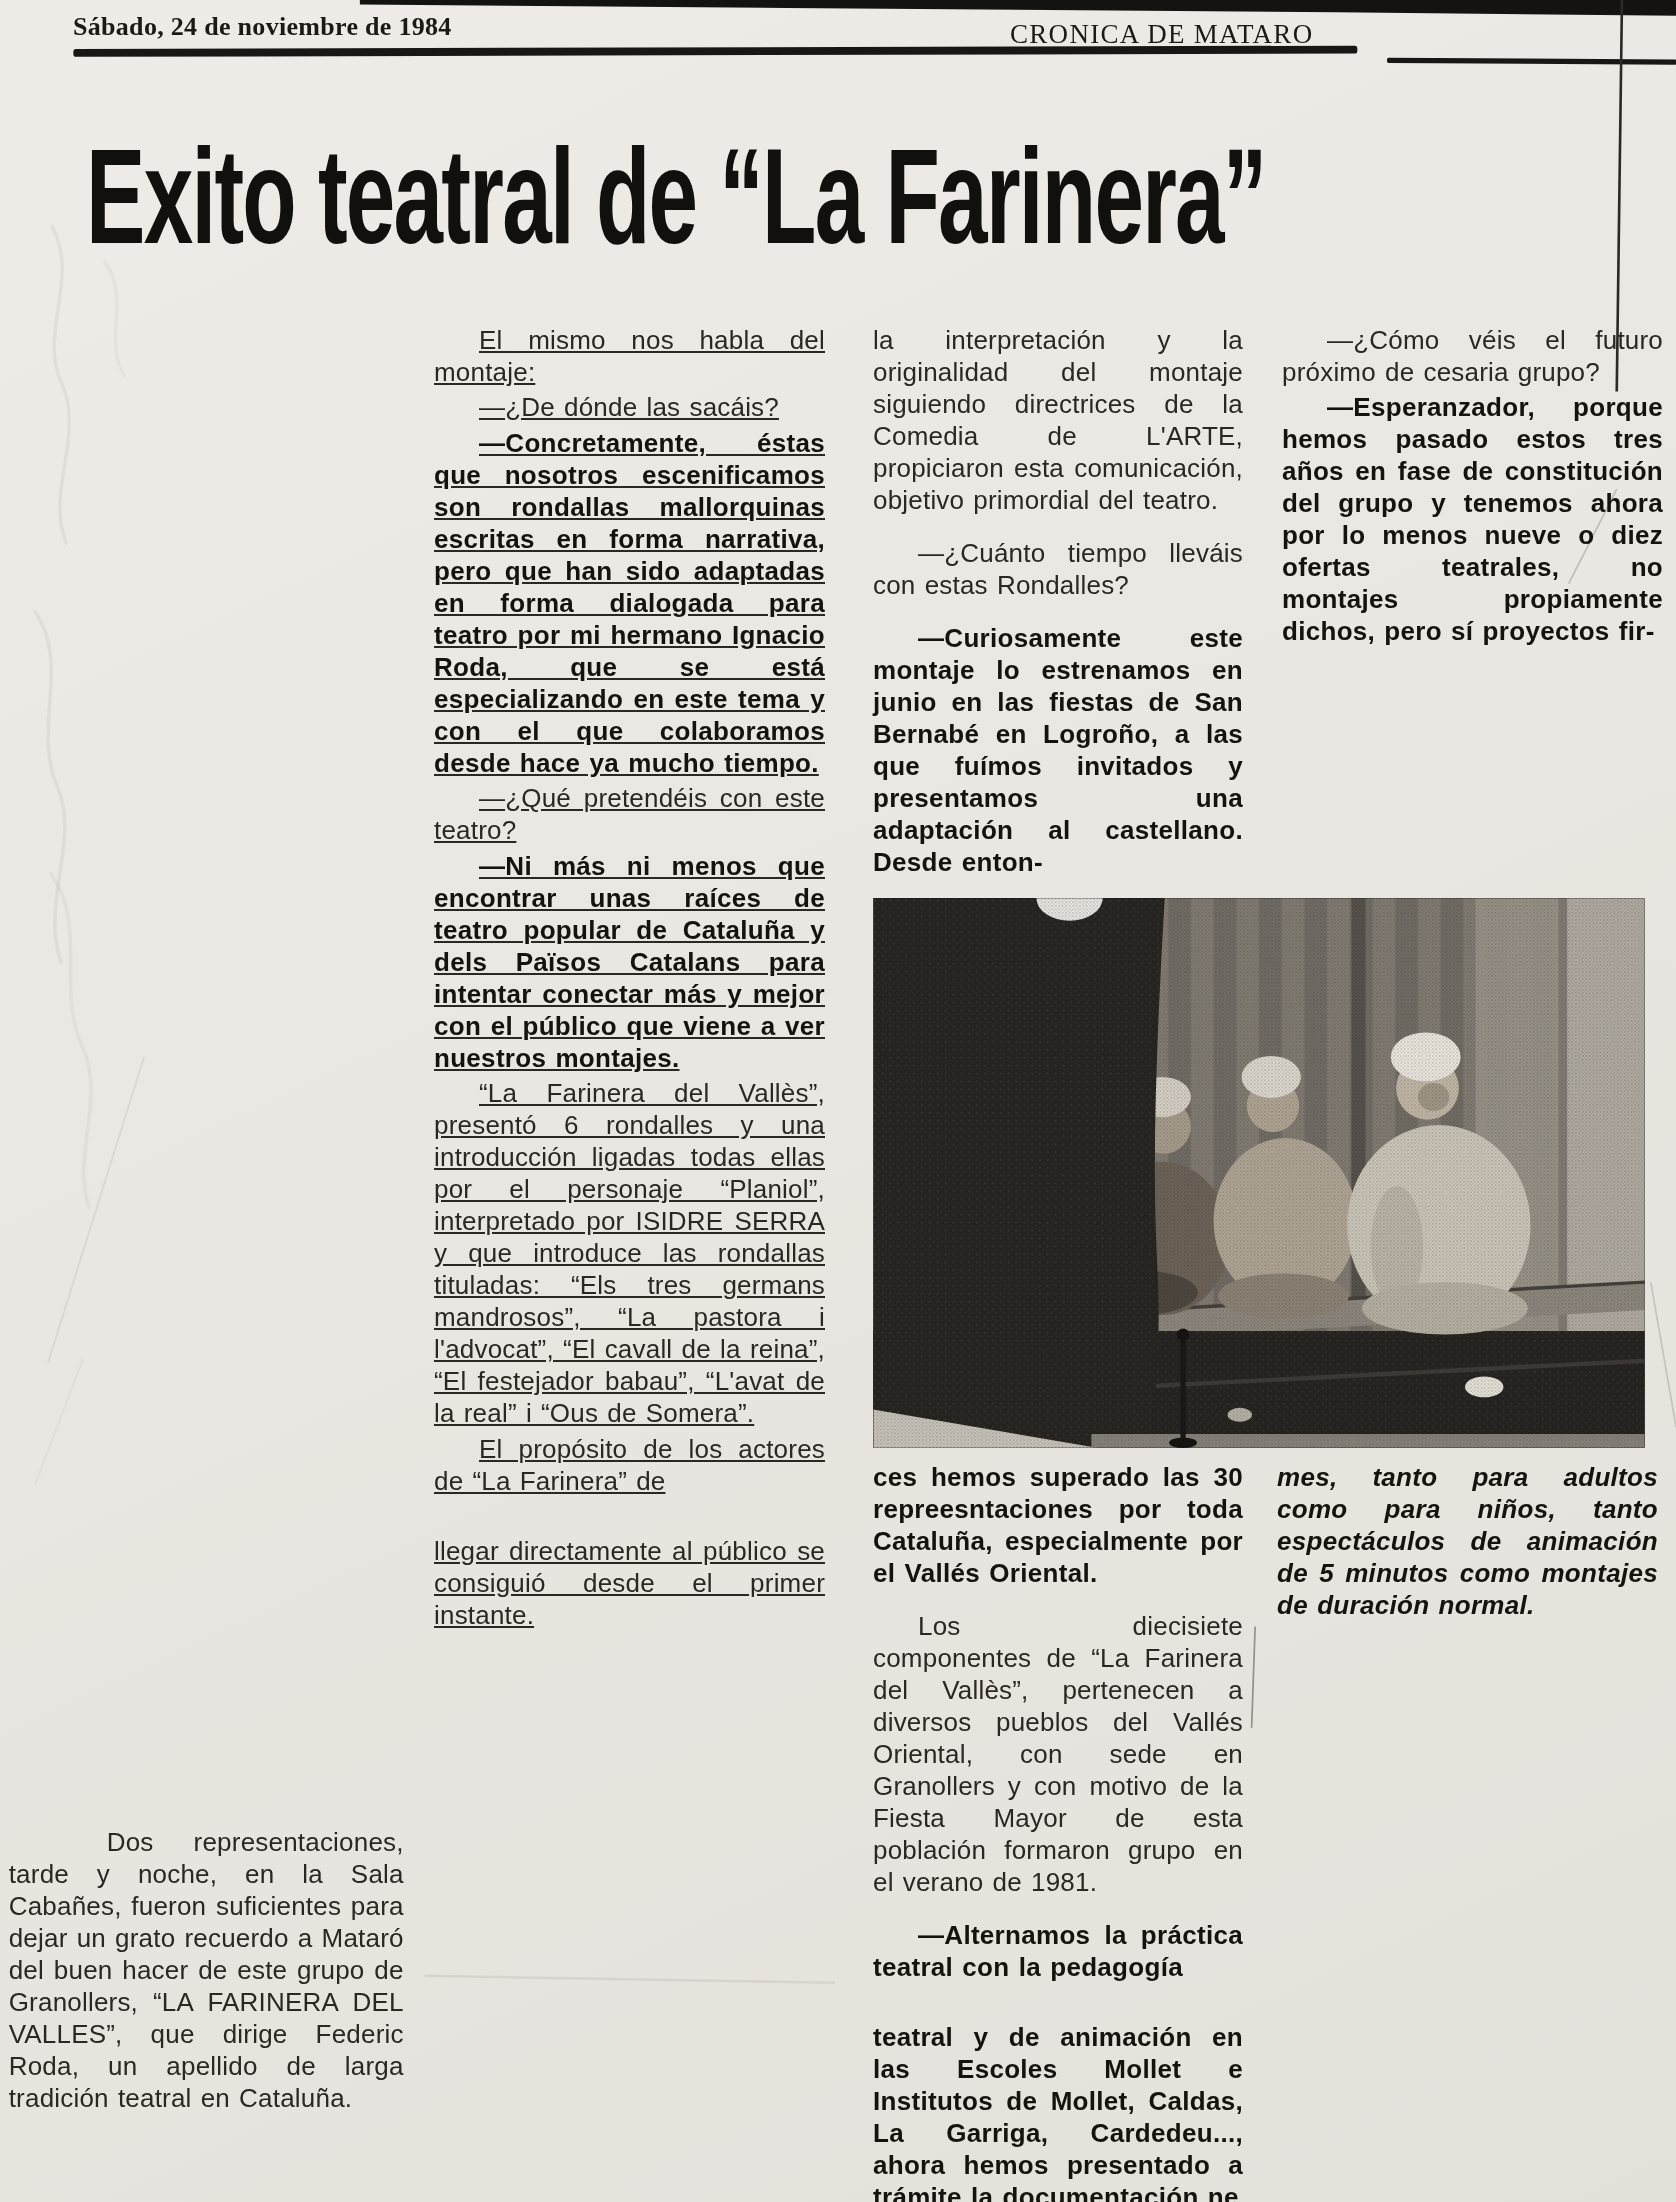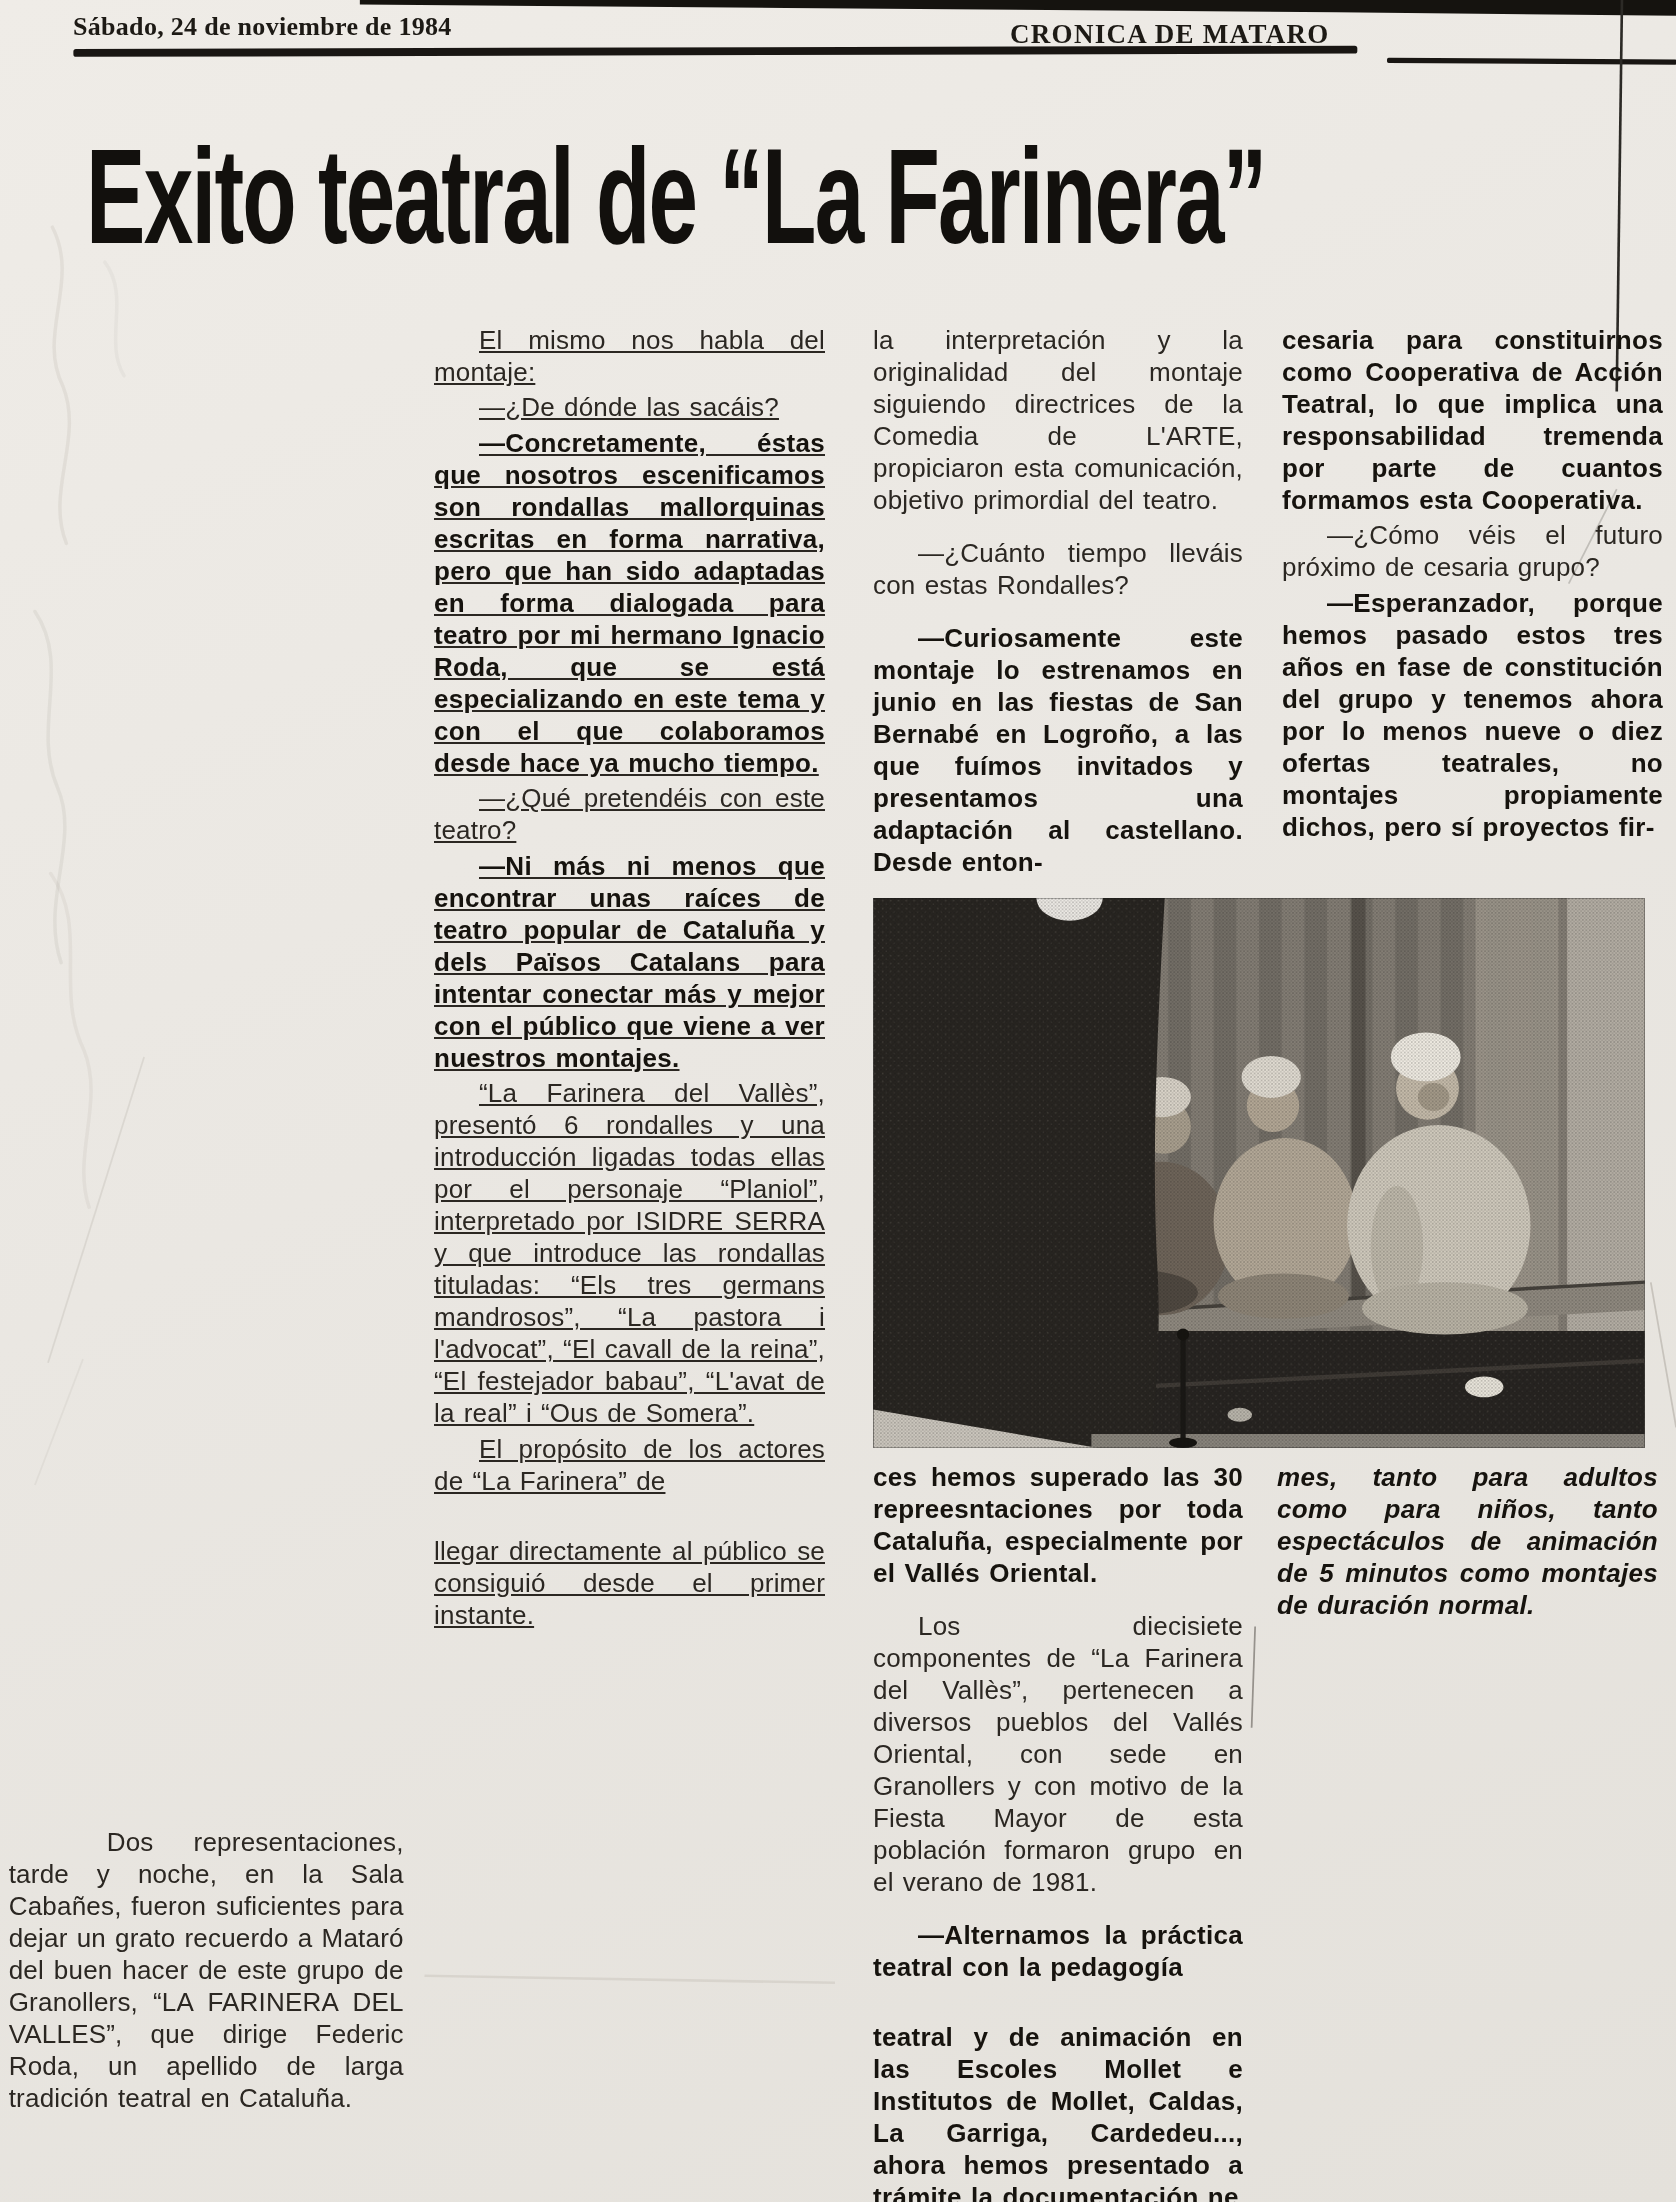--- a/index.html
+++ b/index.html
@@ -14,21 +14,21 @@
   .page{position:absolute;inset:0;}
   .marks{position:absolute;left:0;top:0;z-index:1;pointer-events:none;}
   .content{position:absolute;inset:0;z-index:2;}
   .date{
     position:absolute;left:73px;top:12.2px;
     font-family:"Liberation Serif",serif;font-weight:700;font-size:26px;
     color:#1d1a15;letter-spacing:0.3px;
   }
   .pub{
     position:absolute;left:1010px;top:19px;
-    font-family:"Liberation Serif",serif;font-weight:700;font-size:27px;
+    font-family:"Liberation Serif",serif;font-weight:400;font-size:27px;
     color:#1d1a15;letter-spacing:1.3px;
   }
   .headline{
     position:absolute;left:86px;top:128px;margin:0;
     font-family:"Liberation Sans",sans-serif;font-weight:700;font-size:131px;line-height:131px;
     color:#12100d;white-space:nowrap;letter-spacing:-2.6px;
     transform:scaleX(.68) scaleY(1.04);transform-origin:left top;
   }
   .col{
     position:absolute;font-size:26px;line-height:32px;color:var(--ink);
@@ -106,21 +106,20 @@
         <p class="para gap-sm">—¿Cuánto tiempo lleváis con estas Rondalles?</p>
         <p class="para bold gap-sm">—Curiosamente este montaje lo estrenamos en junio en las fiestas de San Bernabé en Logroño, a las que fuímos invitados y presentamos una adaptación al castellano. Desde enton-</p>
       </section>
     <section class="col colC-bottom">
         <p class="para bold noindent">ces hemos superado las 30 repreesntaciones por toda Cataluña, especialmente por el Vallés Oriental.</p>
         <p class="para gap-sm">Los diecisiete componentes de “La Farinera del Vallès”, pertenecen a diversos pueblos del Vallés Oriental, con sede en Granollers y con motivo de la Fiesta Mayor de esta población formaron grupo en el verano de 1981.</p>
         <p class="para bold gap-sm">—Alternamos la práctica teatral con la pedagogía</p>
         <p class="para bold noindent gap">teatral y de animación en las Escoles Mollet e Institutos de Mollet, Caldas, La Garriga, Cardedeu..., ahora hemos presentado a trámite la documentación ne</p>
       </section>
     <section class="col colD-top">
-        <p class="para bold noindent">cesaria para constituirnos como Cooperativa de Acción Teatral, lo que implica una responsabilidad tremenda por parte de cuantos formamos esta Cooperativa.</p>
         <p class="para">—¿Cómo véis el futuro próximo de cesaria grupo?</p>
         <p class="para bold">—Esperanzador, porque hemos pasado estos tres años en fase de constitución del grupo y tenemos ahora por lo menos nueve o diez ofertas teatrales, no montajes propiamente dichos, pero sí proyectos fir-</p>
       </section>
     <section class="col colD-bottom">
         <p class="para bold noindent">mes, tanto para adultos como para niños, tanto espectáculos de animación de 5 minutos como montajes de duración normal.</p>
       </section>
 
     <figure class="photo">
       <svg width="772" height="550" viewBox="0 0 884 630">
         <defs>

